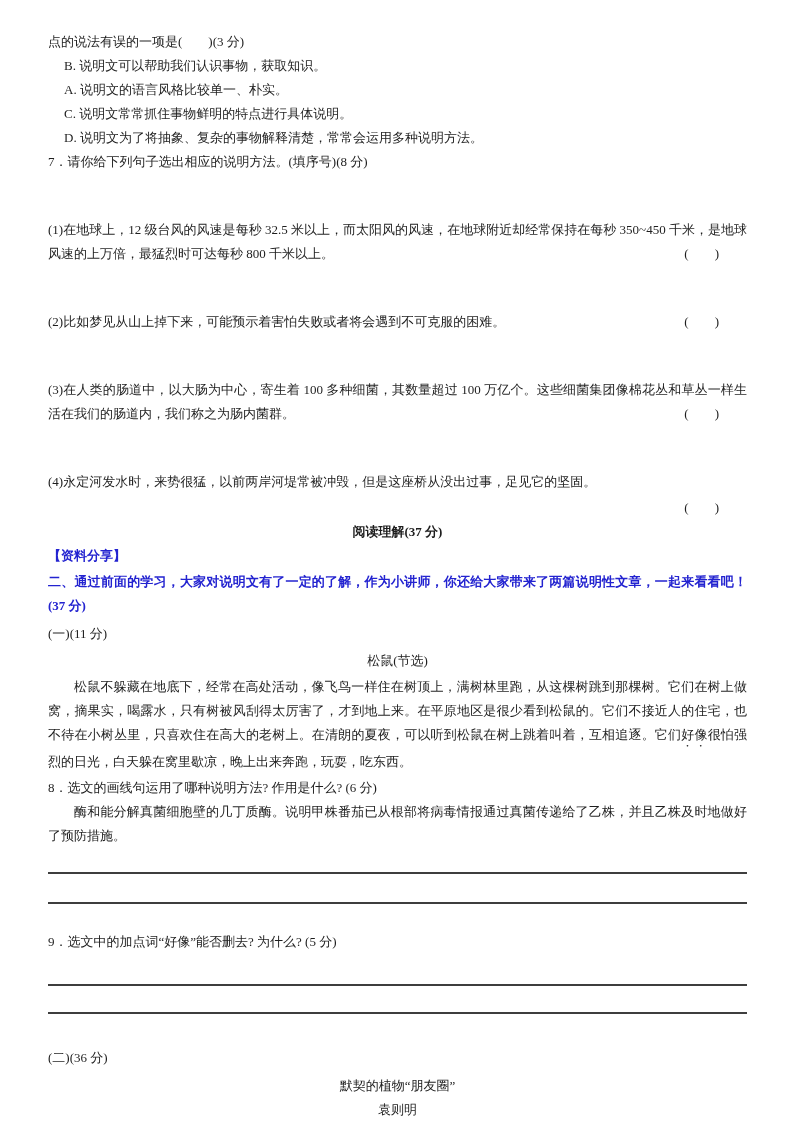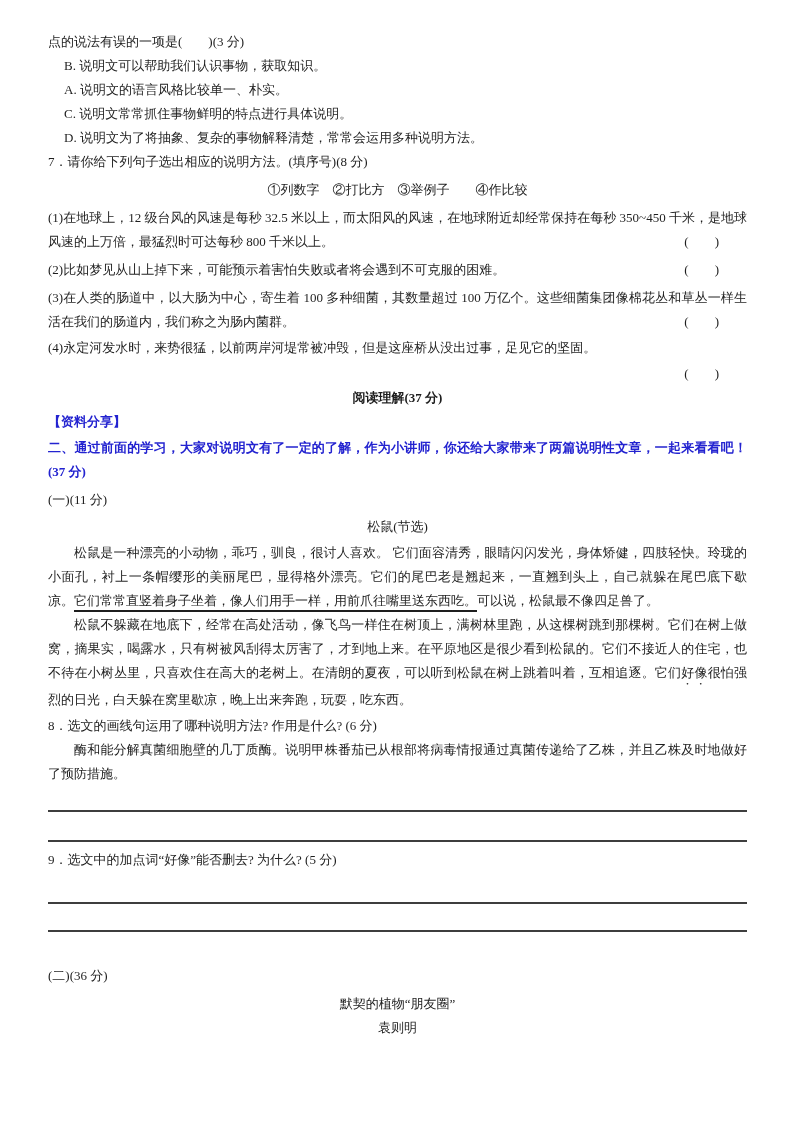--- a/index.html
+++ b/index.html
@@ -10,21 +10,21 @@
     background: #ffffff;
     overflow: hidden;
     font-family: "Liberation Serif", "DejaVu Serif", serif;
     color: #1e1e1e;
     font-size: 13px;
   }
   .content { padding: 30px 46px 0 48px; }
   p { margin: 0; line-height: 24px; text-align: justify; }
   .opt { padding-left: 16px; }
   .methods { text-align: center; margin: 4px 0; }
-  .item { position: relative; margin-bottom: 4px; }
+  .item { position: relative; margin-bottom: 4px; margin-top: 44px; }
   .item.tight { margin-bottom: 2px; }
   .bracket {
     position: absolute;
     right: 28px;
     bottom: 0;
   }
   .bracket-row { text-align: right; padding-right: 28px; }
   .section-title { font-weight: bold; text-align: center; }
   .blue { color: var(--blue, #2323d0); font-weight: bold; }
   .share-tag { text-align: left; }
@@ -42,54 +42,52 @@
     -webkit-text-emphasis-position: under;
     text-emphasis: filled dot;
     text-emphasis-position: under right;
   }
   .q-stem { margin-top: 2px; }
   .ans-line { border-top: 2px solid #3e3e3e; height: 0; }
   .ans-line.g1 { margin-top: 24px; }
   .ans-line.g2 { margin-top: 28px; }
   .ans-line.g3 { margin-top: 30px; }
   .ans-line.g4 { margin-top: 26px; }
-  .q9 { margin-top: 6px; }
+  .q9 { margin-top: 26px; }
   .part2-label { margin-top: 32px; }
   .part2-title { text-align: center; margin-top: 4px; }
   .part2-author { text-align: center; margin-top: 0; }
 </style>
 </head>
 <body>
 
 <div class="page">
   <div class="content">
 
     <p>点的说法有误的一项是(　　)(3 分)</p>
     <p class="opt">B. 说明文可以帮助我们认识事物，获取知识。</p>
     <p class="opt">A. 说明文的语言风格比较单一、朴实。</p>
     <p class="opt">C. 说明文常常抓住事物鲜明的特点进行具体说明。</p>
     <p class="opt">D. 说明文为了将抽象、复杂的事物解释清楚，常常会运用多种说明方法。</p>
 
     <p>7．请你给下列句子选出相应的说明方法。(填序号)(8 分)</p>
-    <p class="methods">①列数字　②打比方　③举例子　　④作比较</p>
 
     <p class="item"><span>(1)在地球上，12 级台风的风速是每秒 32.5 米以上，而太阳风的风速，在地球附近却经常保持在每秒 350~450 千米，是地球风速的上万倍，最猛烈时可达每秒 800 千米以上。</span><span class="bracket">(　　)</span></p>
     <p class="item"><span>(2)比如梦见从山上掉下来，可能预示着害怕失败或者将会遇到不可克服的困难。</span><span class="bracket">(　　)</span></p>
     <p class="item tight"><span>(3)在人类的肠道中，以大肠为中心，寄生着 100 多种细菌，其数量超过 100 万亿个。这些细菌集团像棉花丛和草丛一样生活在我们的肠道内，我们称之为肠内菌群。</span><span class="bracket">(　　)</span></p>
     <p class="item tight"><span>(4)永定河发水时，来势很猛，以前两岸河堤常被冲毁，但是这座桥从没出过事，足见它的坚固。</span></p>
     <p class="bracket-row"><span>(　　)</span></p>
 
     <p class="section-title">阅读理解(37 分)</p>
     <p class="share-tag blue">【资料分享】</p>
     <p class="intro blue">二、通过前面的学习，大家对说明文有了一定的了解，作为小讲师，你还给大家带来了两篇说明性文章，一起来看看吧！ (37 分)</p>
 
     <p class="part-label">(一)(11 分)</p>
     <p class="passage-title">松鼠(节选)</p>
 
-    <p class="indent"><span>松鼠是一种漂亮的小动物，乖巧，驯良，很讨人喜欢。 它们面容清秀，眼睛闪闪发光，身体矫健，四肢轻快。玲珑的小面孔，衬上一条帽缨形的美丽尾巴，显得格外漂亮。它们的尾巴老是翘起来，一直翘到头上，自己就躲在尾巴底下歇凉。</span><span class="ul">它们常常直竖着身子坐着，像人们用手一样，用前爪往嘴里送东西吃。</span><span>可以说，松鼠最不像四足兽了。</span></p>
 
     <p class="indent"><span>松鼠不躲藏在地底下，经常在高处活动，像飞鸟一样住在树顶上，满树林里跑，从这棵树跳到那棵树。它们在树上做窝，摘果实，喝露水，只有树被风刮得太厉害了，才到地上来。在平原地区是很少看到松鼠的。它们不接近人的住宅，也不待在小树丛里，只喜欢住在高大的老树上。在清朗的夏夜，可以听到松鼠在树上跳着叫着，互相追逐。它们</span><span class="em-dots">好像</span><span>很怕强烈的日光，白天躲在窝里歇凉，晚上出来奔跑，玩耍，吃东西。</span></p>
 
     <p class="q-stem">8．选文的画线句运用了哪种说明方法? 作用是什么? (6 分)</p>
     <p class="indent">酶和能分解真菌细胞壁的几丁质酶。说明甲株番茄已从根部将病毒情报通过真菌传递给了乙株，并且乙株及时地做好了预防措施。</p>
 
     <div class="ans-line g1"></div>
     <div class="ans-line g2"></div>
 
     <p class="q9">9．选文中的加点词“好像”能否删去? 为什么? (5 分)</p>

